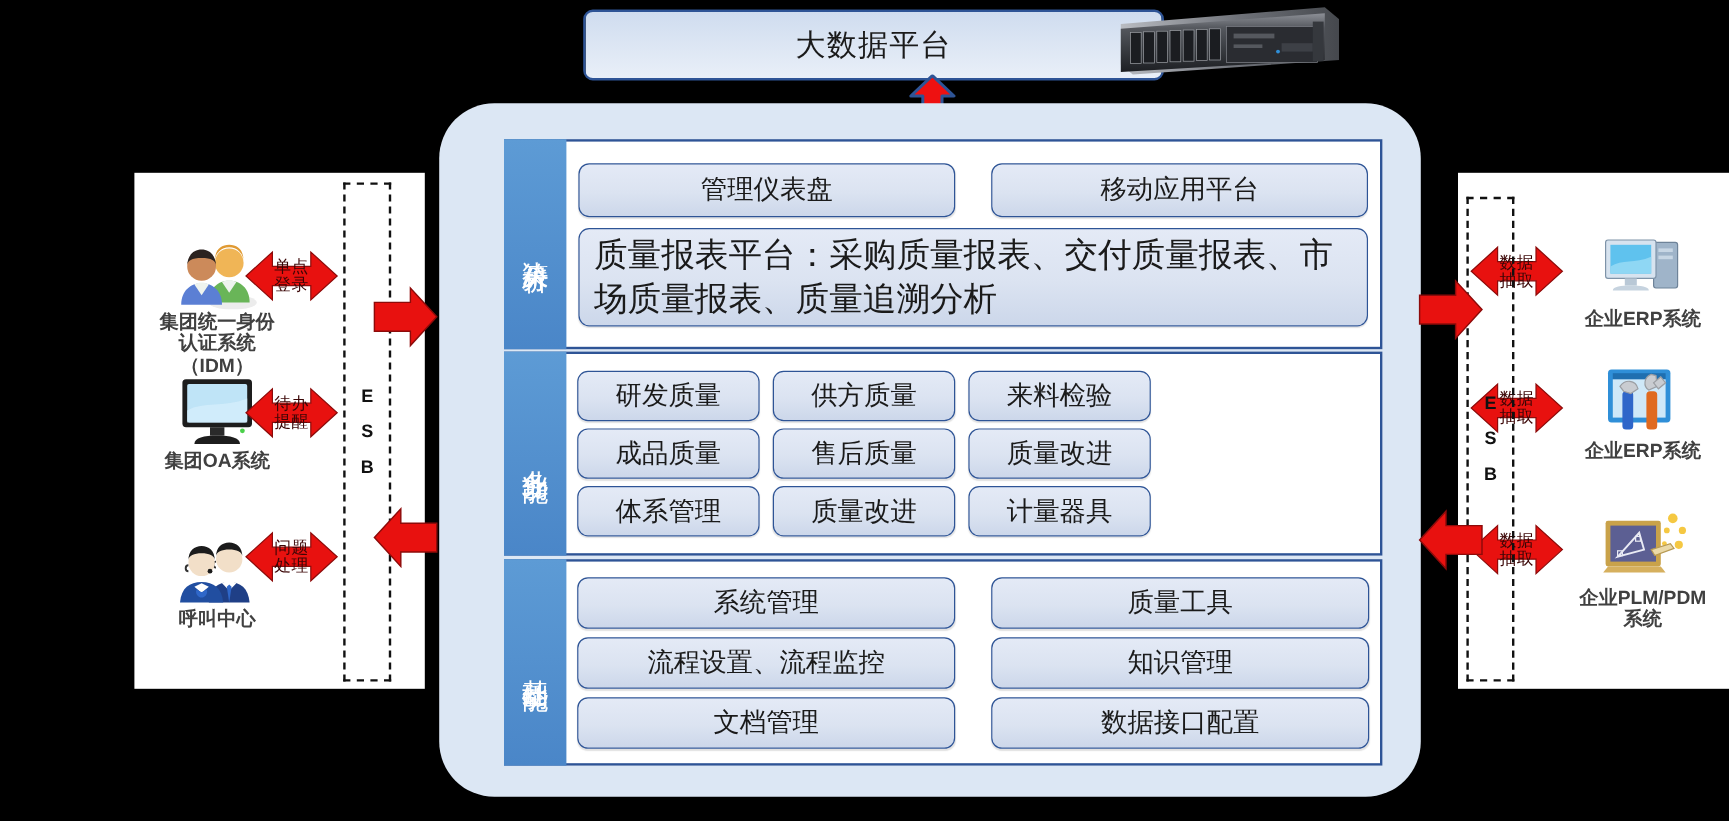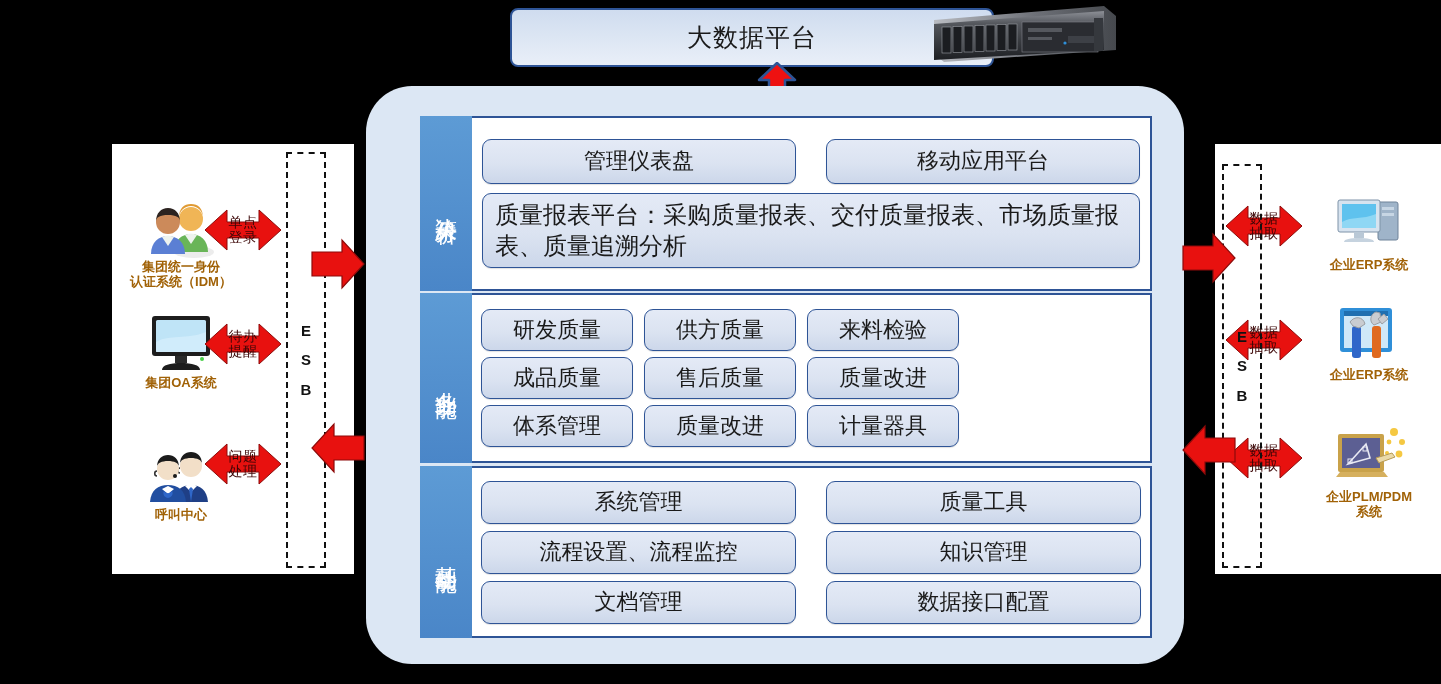--- a/index.html
+++ b/index.html
@@ -9,21 +9,21 @@
     background:#000;
   }
   .stage{position:absolute;left:0;top:0;width:1441px;height:684px;}
 
   
   .banner{
     position:absolute;left:486px;top:8px;width:480px;height:55px;
     border:2px solid #2e5496;border-radius:8px;
     background:linear-gradient(180deg,#cfdcef 0%,#dbe5f3 45%,#e9eff8 100%);
     box-shadow:0 2px 3px rgba(0,0,0,.35);
-    display:flex;align-items:center;justify-content:center;margin-left:24px;
+    display:flex;align-items:center;justify-content:center;
   }
   .banner-title{font-size:25px;color:#1a1a1a;letter-spacing:1px;}
   .server-photo{
     position:absolute;left:928px;top:2px;width:188px;height:62px;
     border-radius:2px;overflow:hidden;
   }
 
   
   .arrow-up{
     position:absolute;left:757px;top:62px;width:40px;height:34px;
@@ -48,21 +48,21 @@
   }
   .sec-body{flex:1;padding:8px 10px;display:flex;flex-direction:column;justify-content:center;}
 
   .pill{
     background:linear-gradient(180deg,#e4eaf6 0%,#dbe3f1 55%,#ccd7ea 100%);
     border:1.5px solid #2e5496;border-radius:9px;
     display:flex;align-items:center;justify-content:center;
     font-size:22px;color:#1a1a1a;box-sizing:border-box;
     box-shadow:0 1px 1px rgba(0,0,0,.12);
   }
-  .pill.multiline{font-size:24px;line-height:1.28;padding:6px 12px;justify-content:flex-start;text-align:left;}
+  .pill.multiline{font-size:28px;line-height:1.28;padding:6px 12px;justify-content:flex-start;text-align:left;}
 
   
   #sec-decision{left:54px;top:30px;width:728px;height:171px;}
   #sec-decision .sec-body{padding:21px 10px;gap:9px;}
   .row-two{display:flex;gap:30px;}
   .row-two .pill{flex:1;height:45px;}
   .pill-report{height:82px;}
 
   
   #sec-business{left:54px;top:207px;width:728px;height:166px;}
@@ -76,21 +76,21 @@
   .base-row{display:flex;gap:30px;}
   .base-row .pill{flex:1;height:43px;}
 
   
   .side-panel{position:absolute;background:#ffffff;}
   #left-panel{left:112px;top:144px;width:242px;height:430px;}
   #right-panel{left:1215px;top:144px;width:226px;height:430px;}
 
   .node{position:absolute;text-align:center;width:118px;}
   .node-label{
-    font-size:13px;font-weight:bold;color:#a16207;line-height:1.15;margin-top:2px;
+    font-size:16px;font-weight:bold;color:#404040;line-height:1.15;margin-top:2px;
     text-shadow:0 1px 0 rgba(255,255,255,.9);
   }
   .node-icon{width:74px;height:62px;margin:0 auto;}
 
   
   .dbl-arrow{position:absolute;width:80px;height:56px;}
   .dbl-arrow .cap{
     position:absolute;left:0;top:0;width:80px;height:56px;
     display:flex;flex-direction:column;align-items:center;justify-content:center;
     font-size:14px;font-weight:normal;color:#3b0606;line-height:1.05;

